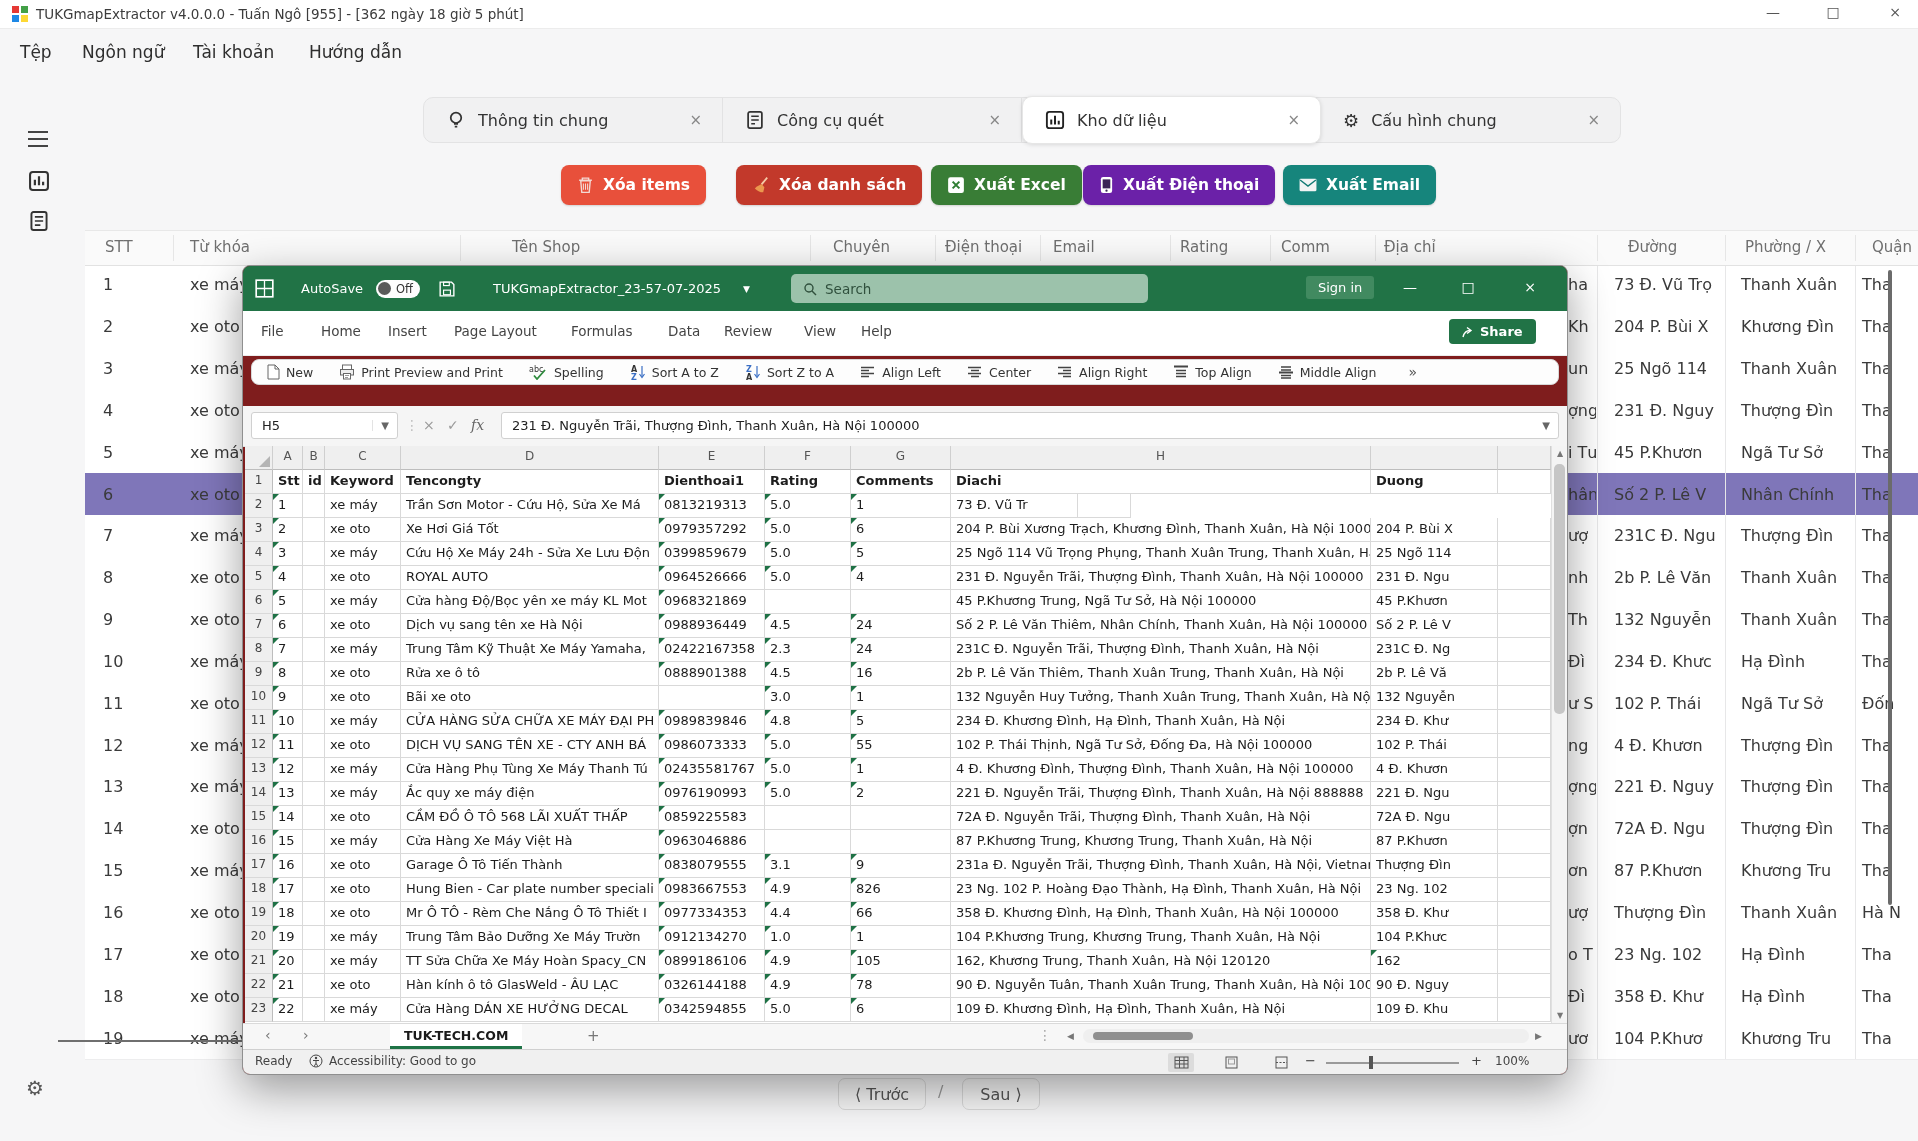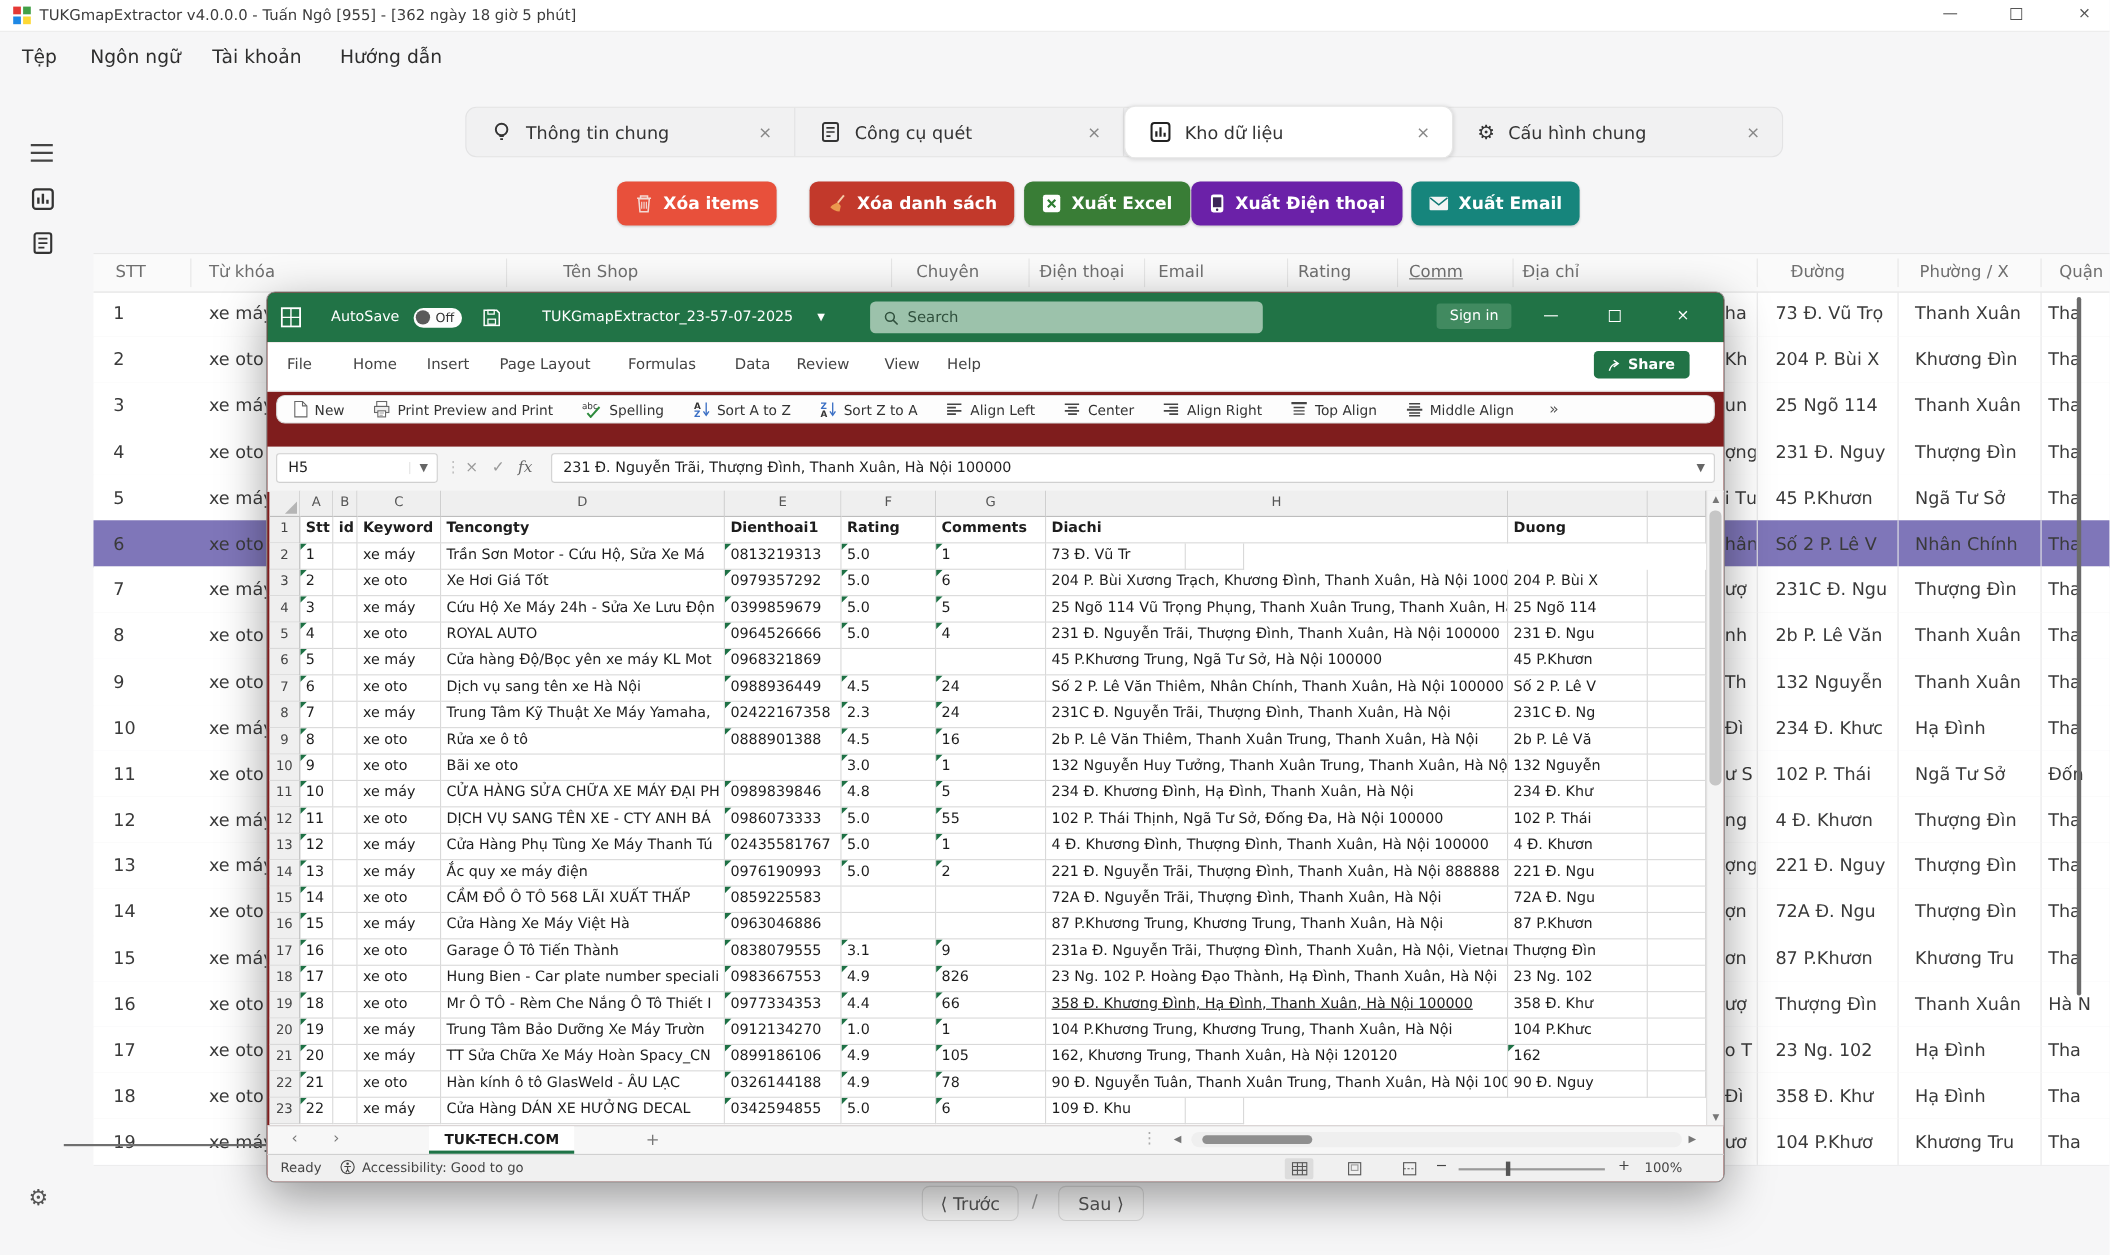--- a/index.html
+++ b/index.html
@@ -392,21 +392,21 @@
       </div>
     </div>
   <div id="mhead">
       <span class="mh" style="left: 20px;">STT</span>
       <span class="mh" style="left: 105px;">Từ khóa</span>
       <span class="mh" style="left: 427px;">Tên Shop</span>
       <span class="mh" style="left: 748px;">Chuyên</span>
       <span class="mh" style="left: 860px;">Điện thoại</span>
       <span class="mh" style="left: 968px;">Email</span>
       <span class="mh" style="left: 1095px;">Rating</span>
-      <span class="mh" style="left: 1196px; text-decoration: underline;">Comm</span>
+      <span class="mh" style="left: 1196px;">Comm</span>
       <span class="mh" style="left: 1299px;">Địa chỉ</span>
       <span class="mh" style="left: 1543px;">Đường</span>
       <span class="mh" style="left: 1660px;">Phường / X</span>
       <span class="mh" style="left: 1787px;">Quận</span>
       <div class="msep" style="left: 88px;"></div>
       <div class="msep" style="left: 375px;"></div>
       <div class="msep" style="left: 725px;"></div>
       <div class="msep" style="left: 850px;"></div>
       <div class="msep" style="left: 955px;"></div>
       <div class="msep" style="left: 1085px;"></div>
@@ -843,21 +843,21 @@
         </div>
         <div class="xrow">
           <div class="xcell xrn" style="width: 28px; min-width: 28px;">19</div>
           <div class="xcell" style="width: 30px; min-width: 30px;">18<span class="tri"></span></div>
           <div class="xcell" style="width: 22px; min-width: 22px;"></div>
           <div class="xcell" style="width: 76px; min-width: 76px;">xe oto</div>
           <div class="xcell" style="width: 258px; min-width: 258px;">Mr Ô TÔ - Rèm Che Nắng Ô Tô Thiết I</div>
           <div class="xcell" style="width: 106px; min-width: 106px;">0977334353<span class="tri"></span></div>
           <div class="xcell" style="width: 86px; min-width: 86px;">4.4<span class="tri"></span></div>
           <div class="xcell" style="width: 100px; min-width: 100px;">66<span class="tri"></span></div>
-          <div class="xcell" style="width: 420px; min-width: 420px; text-decoration: underline;">358 Đ. Khương Đình, Hạ Đình, Thanh Xuân, Hà Nội 100000</div>
+          <div class="xcell" style="width: 420px; min-width: 420px;">358 Đ. Khương Đình, Hạ Đình, Thanh Xuân, Hà Nội 100000</div>
           <div class="xcell" style="width: 127px; min-width: 127px;">358 Đ. Khư</div>
           <div class="xcell" style="width: 53px; min-width: 53px;"></div>
         </div>
         <div class="xrow">
           <div class="xcell xrn" style="width: 28px; min-width: 28px;">20</div>
           <div class="xcell" style="width: 30px; min-width: 30px;">19<span class="tri"></span></div>
           <div class="xcell" style="width: 22px; min-width: 22px;"></div>
           <div class="xcell" style="width: 76px; min-width: 76px;">xe máy</div>
           <div class="xcell" style="width: 258px; min-width: 258px;">Trung Tâm Bảo Dưỡng Xe Máy Trườn</div>
           <div class="xcell" style="width: 106px; min-width: 106px;">0912134270<span class="tri"></span></div>
@@ -895,20 +895,21 @@
         </div>
         <div class="xrow">
           <div class="xcell xrn" style="width: 28px; min-width: 28px;">23</div>
           <div class="xcell" style="width: 30px; min-width: 30px;">22<span class="tri"></span></div>
           <div class="xcell" style="width: 22px; min-width: 22px;"></div>
           <div class="xcell" style="width: 76px; min-width: 76px;">xe máy</div>
           <div class="xcell" style="width: 258px; min-width: 258px;">Cửa Hàng DÁN XE HƯỞNG DECAL</div>
           <div class="xcell" style="width: 106px; min-width: 106px;">0342594855<span class="tri"></span></div>
           <div class="xcell" style="width: 86px; min-width: 86px;">5.0<span class="tri"></span></div>
           <div class="xcell" style="width: 100px; min-width: 100px;">6<span class="tri"></span></div>
+          <div class="xcell" style="width: 420px; min-width: 420px;">109 Đ. Khương Đình, Hạ Đình, Thanh Xuân, Hà Nội</div>
           <div class="xcell" style="width: 127px; min-width: 127px;">109 Đ. Khu</div>
           <div class="xcell" style="width: 53px; min-width: 53px;"></div>
         </div>
       </div>
     <div id="xl-vscroll">
       <span class="arr" style="top:3px">▲</span>
       <div id="xl-vthumb"></div>
       <span class="arr" style="bottom:3px">▼</span>
     </div>
 

